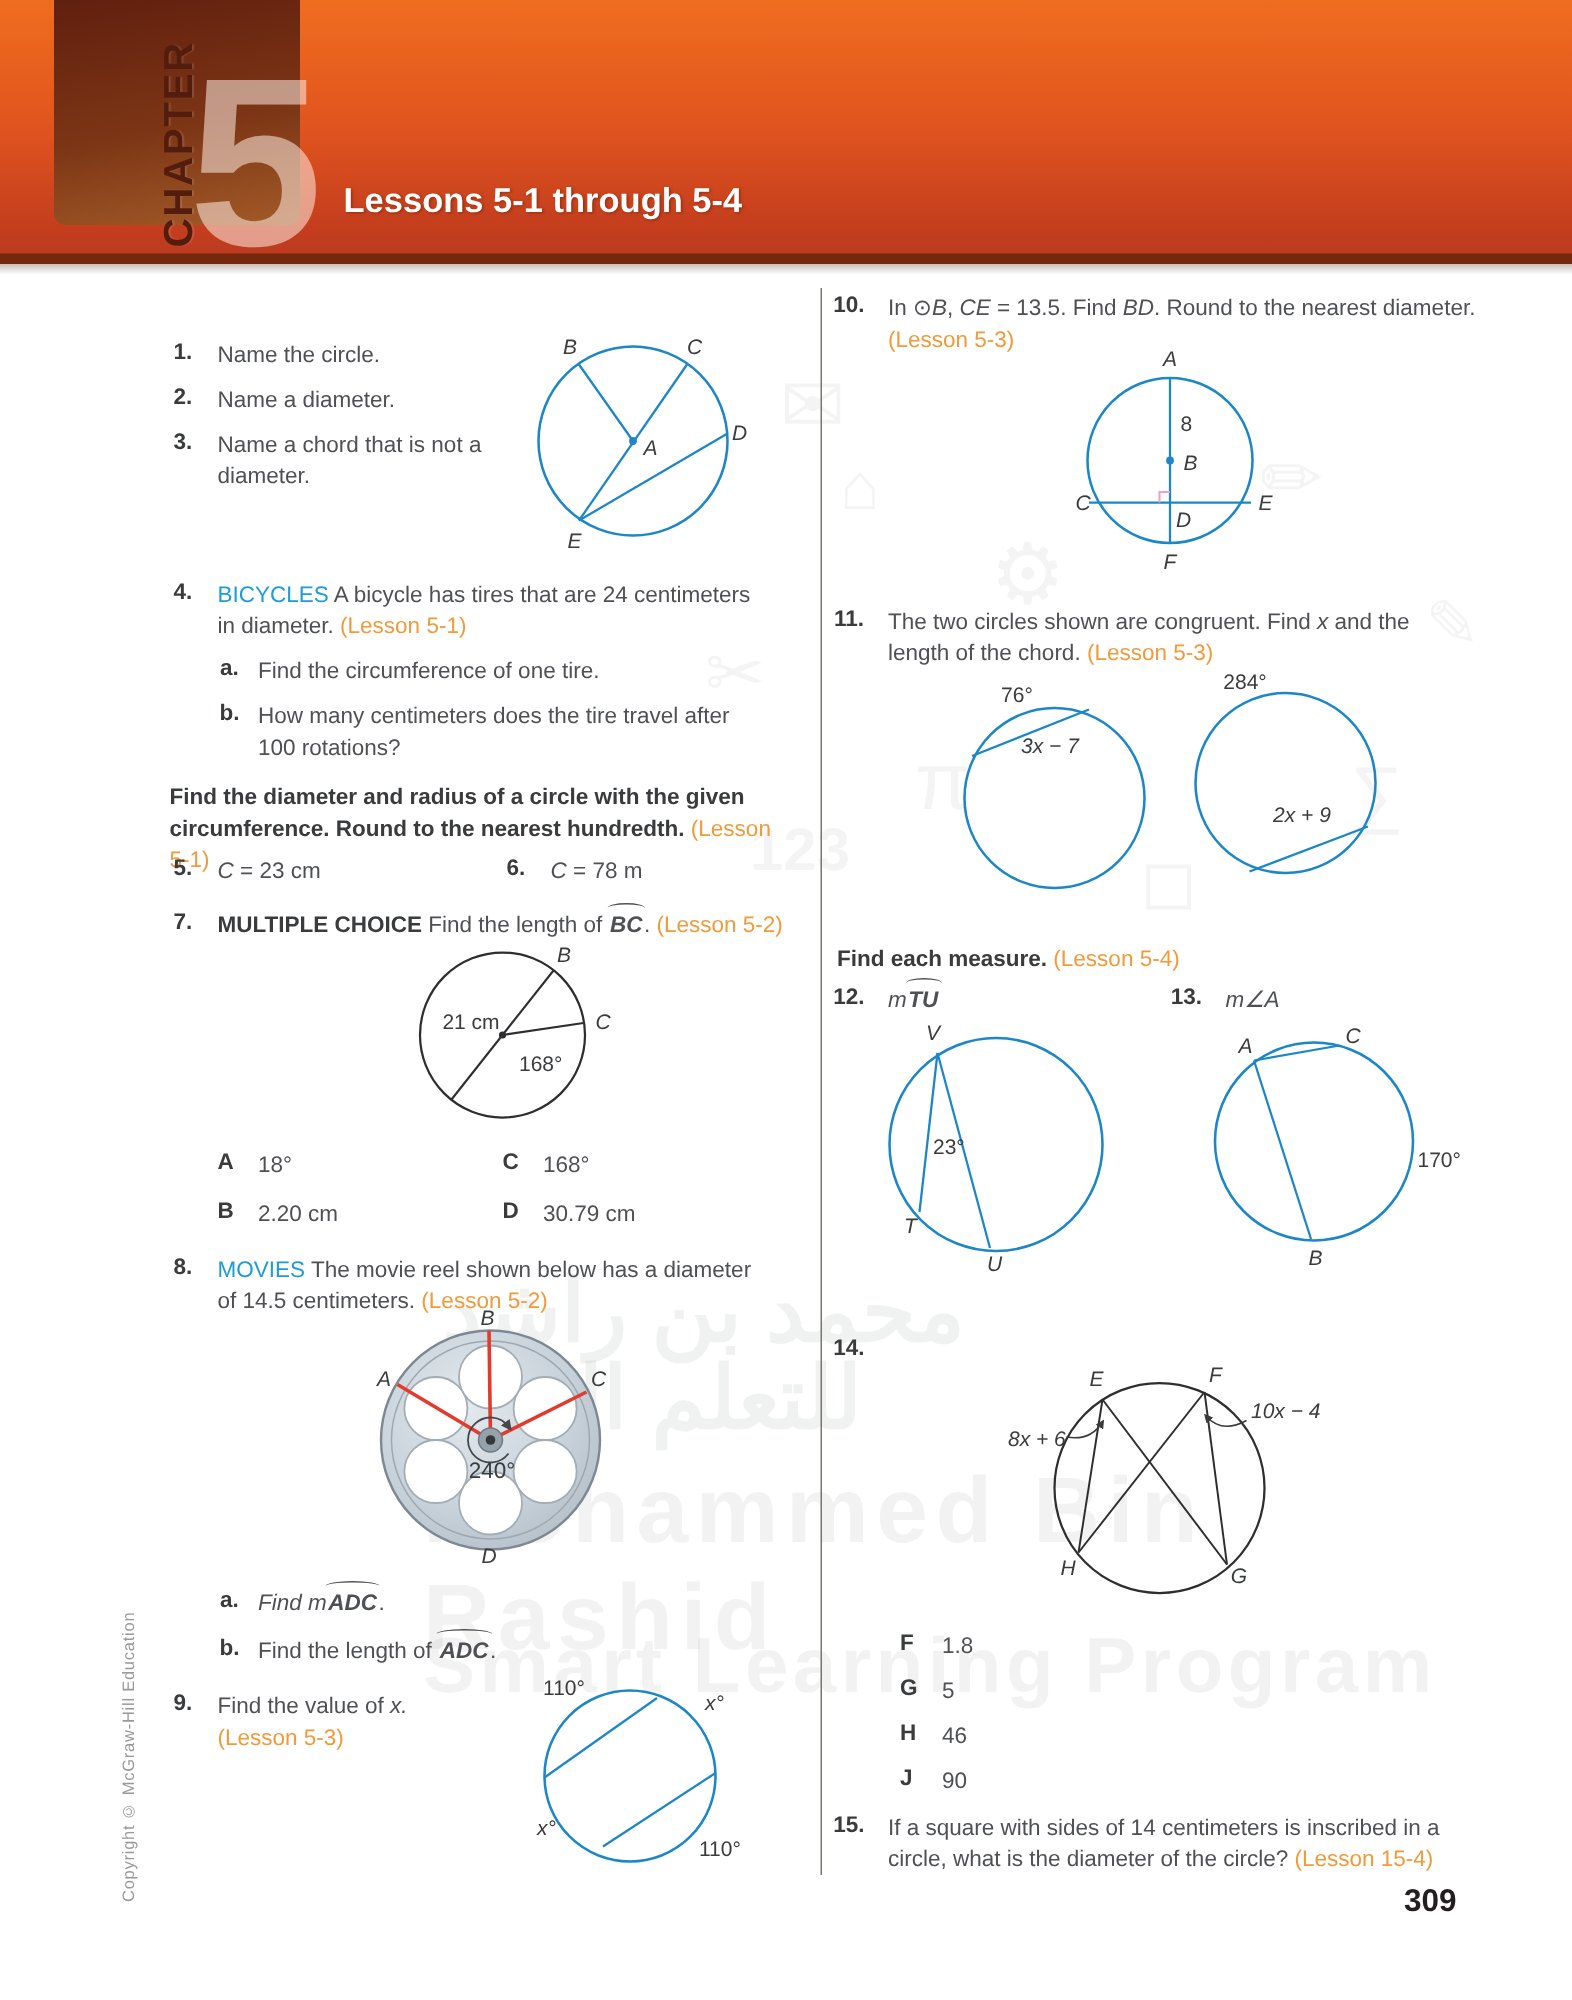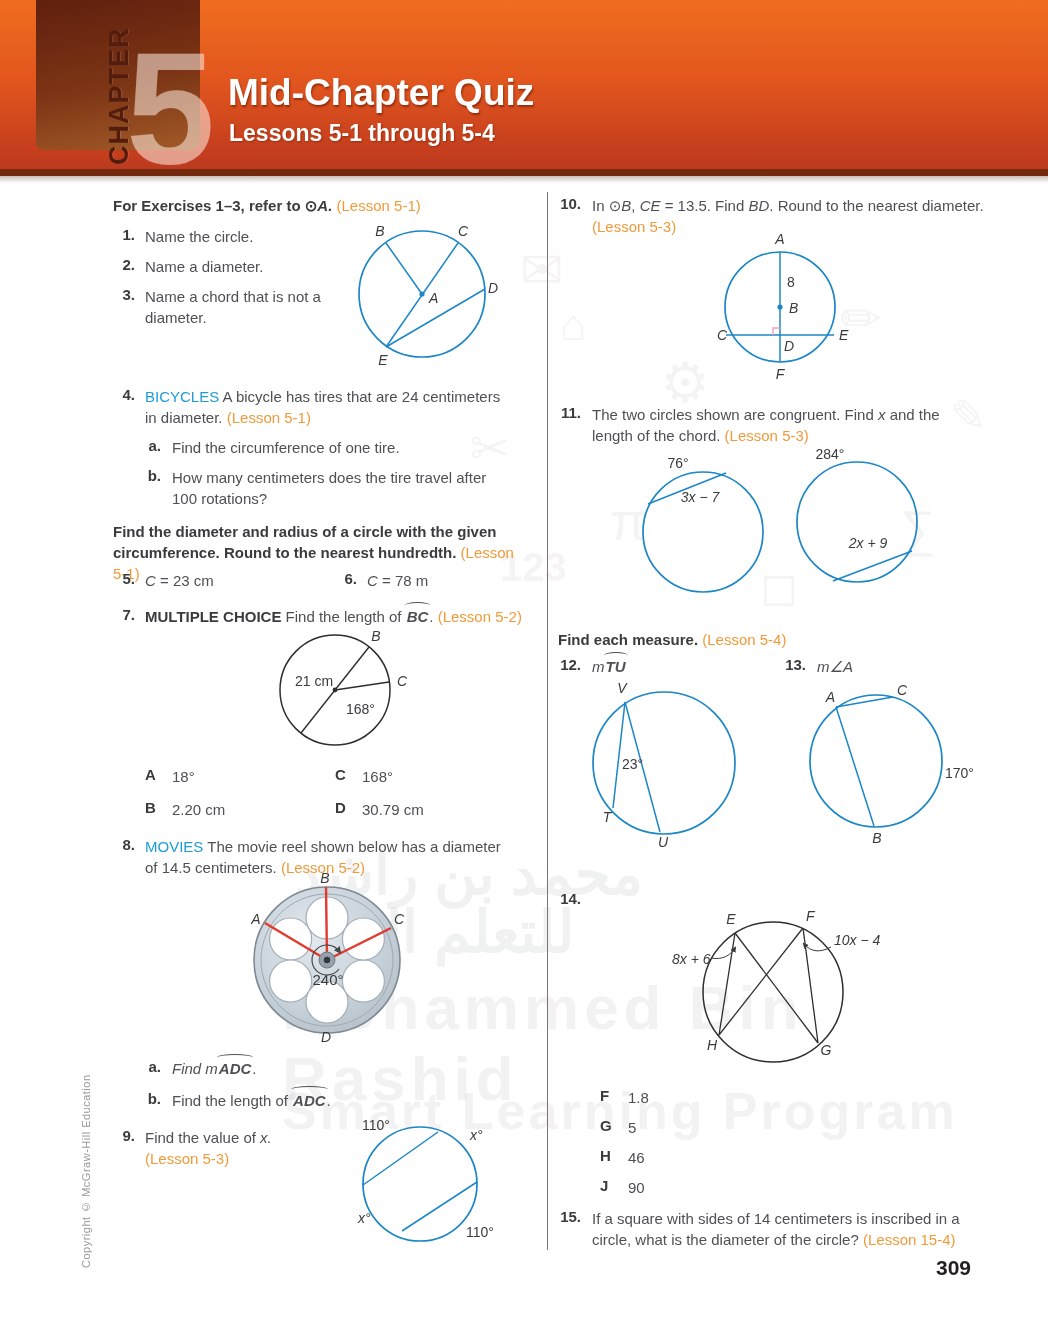--- a/index.html
+++ b/index.html
@@ -25,21 +25,21 @@
   .hdr-sub { position:absolute; left:229px; top:120px; font-size:23px; font-weight:bold; color:#fff;
              text-shadow:1px 1px 2px rgba(100,25,0,.5); }
 
   
   .abs { position:absolute; }
   .txt { color:#4f5054; font-size:15px; line-height:21px; }
   .b { font-weight:bold; color:#3a3b3d; }
   .i { font-style:italic; }
   .lesson { color:#f19a3a; }
   .kw { color:#1e9cd8; font-weight:normal; }
-  .num { font-weight:bold; color:#3a3b3d; font-size:15px; text-align:right; }
+  .num { font-weight:bold; color:#3a3b3d; font-size:15px; text-align:center; }
   .arc { font-style:italic; position:relative; display:inline-block; padding:0 1px;font-weight:bold; }
   .arc::before { content:""; position:absolute; left:-1px; right:-1px; top:-4px; height:6px;
                  border-top:1.5px solid #4f5054; border-radius:50%; }
   .nowrap { white-space:nowrap; }
 
   .divider { position:absolute; left:547px; top:192px; width:1px; height:1058px; background:#7a756f; }
 
   .copyright { position:absolute; left:80px; top:1058px; height:210px; writing-mode:vertical-rl;
                transform:rotate(180deg); color:#97999c; font-size:11px; letter-spacing:.5px; }
   .pagenum { position:absolute; left:936px; top:1256px; font-size:21px; font-weight:bold; color:#231f20; }
@@ -58,21 +58,20 @@
 </style>
 </head>
 <body>
 
 <div class="page">
 
   <div class="header">
     <div class="chapter-tab"></div>
     <div class="chapter-word">CHAPTER</div>
     <div class="big-five">5</div>
-    <div class="hdr-title">Mid-Chapter Quiz</div>
     <div class="hdr-sub">Lessons 5-1 through 5-4</div>
   </div>
   <div class="hdr-shadow"></div>
 
   <div class="wm wm-ar1">محمد بن راشد</div>
   <div class="wm wm-ar2">للتعلم الذكي</div>
   <div class="wm wm-en1">Mohammed Bin Rashid</div>
   <div class="wm wm-en2">Smart Learning Program</div>
   <div>
     <span class="wm-ic" style="left:520px;top:240px;font-size:52px">✉</span>
@@ -82,24 +81,20 @@
     <span class="wm-ic" style="left:610px;top:490px;font-size:54px">π</span>
     <span class="wm-ic" style="left:900px;top:500px;font-size:50px">∑</span>
     <span class="wm-ic" style="left:500px;top:545px;font-size:40px;font-weight:bold">123</span>
     <span class="wm-ic" style="left:760px;top:560px;font-size:46px">◻</span>
     <span class="wm-ic" style="left:560px;top:300px;font-size:44px">⌂</span>
     <span class="wm-ic" style="left:950px;top:390px;font-size:44px">✎</span>
   </div>
 
   <div class="divider"></div>
 
-  <div class="abs txt nowrap" style="left:113px;top:195px">
-    <span class="b">For Exercises 1–3, refer to </span><span class="b">⊙</span><span class="b i">A.</span>
-    <span class="lesson">(Lesson 5-1)</span>
-  </div>
 
   <div class="abs num" style="left:109px;top:226px;width:26px">1.</div>
   <div class="abs txt" style="left:145px;top:226px">Name the circle.</div>
 
   <div class="abs num" style="left:109px;top:256px;width:26px">2.</div>
   <div class="abs txt" style="left:145px;top:256px">Name a diameter.</div>
 
   <div class="abs num" style="left:109px;top:286px;width:26px">3.</div>
   <div class="abs txt" style="left:145px;top:286px;width:185px">Name a chord that is not a diameter.</div>
 

